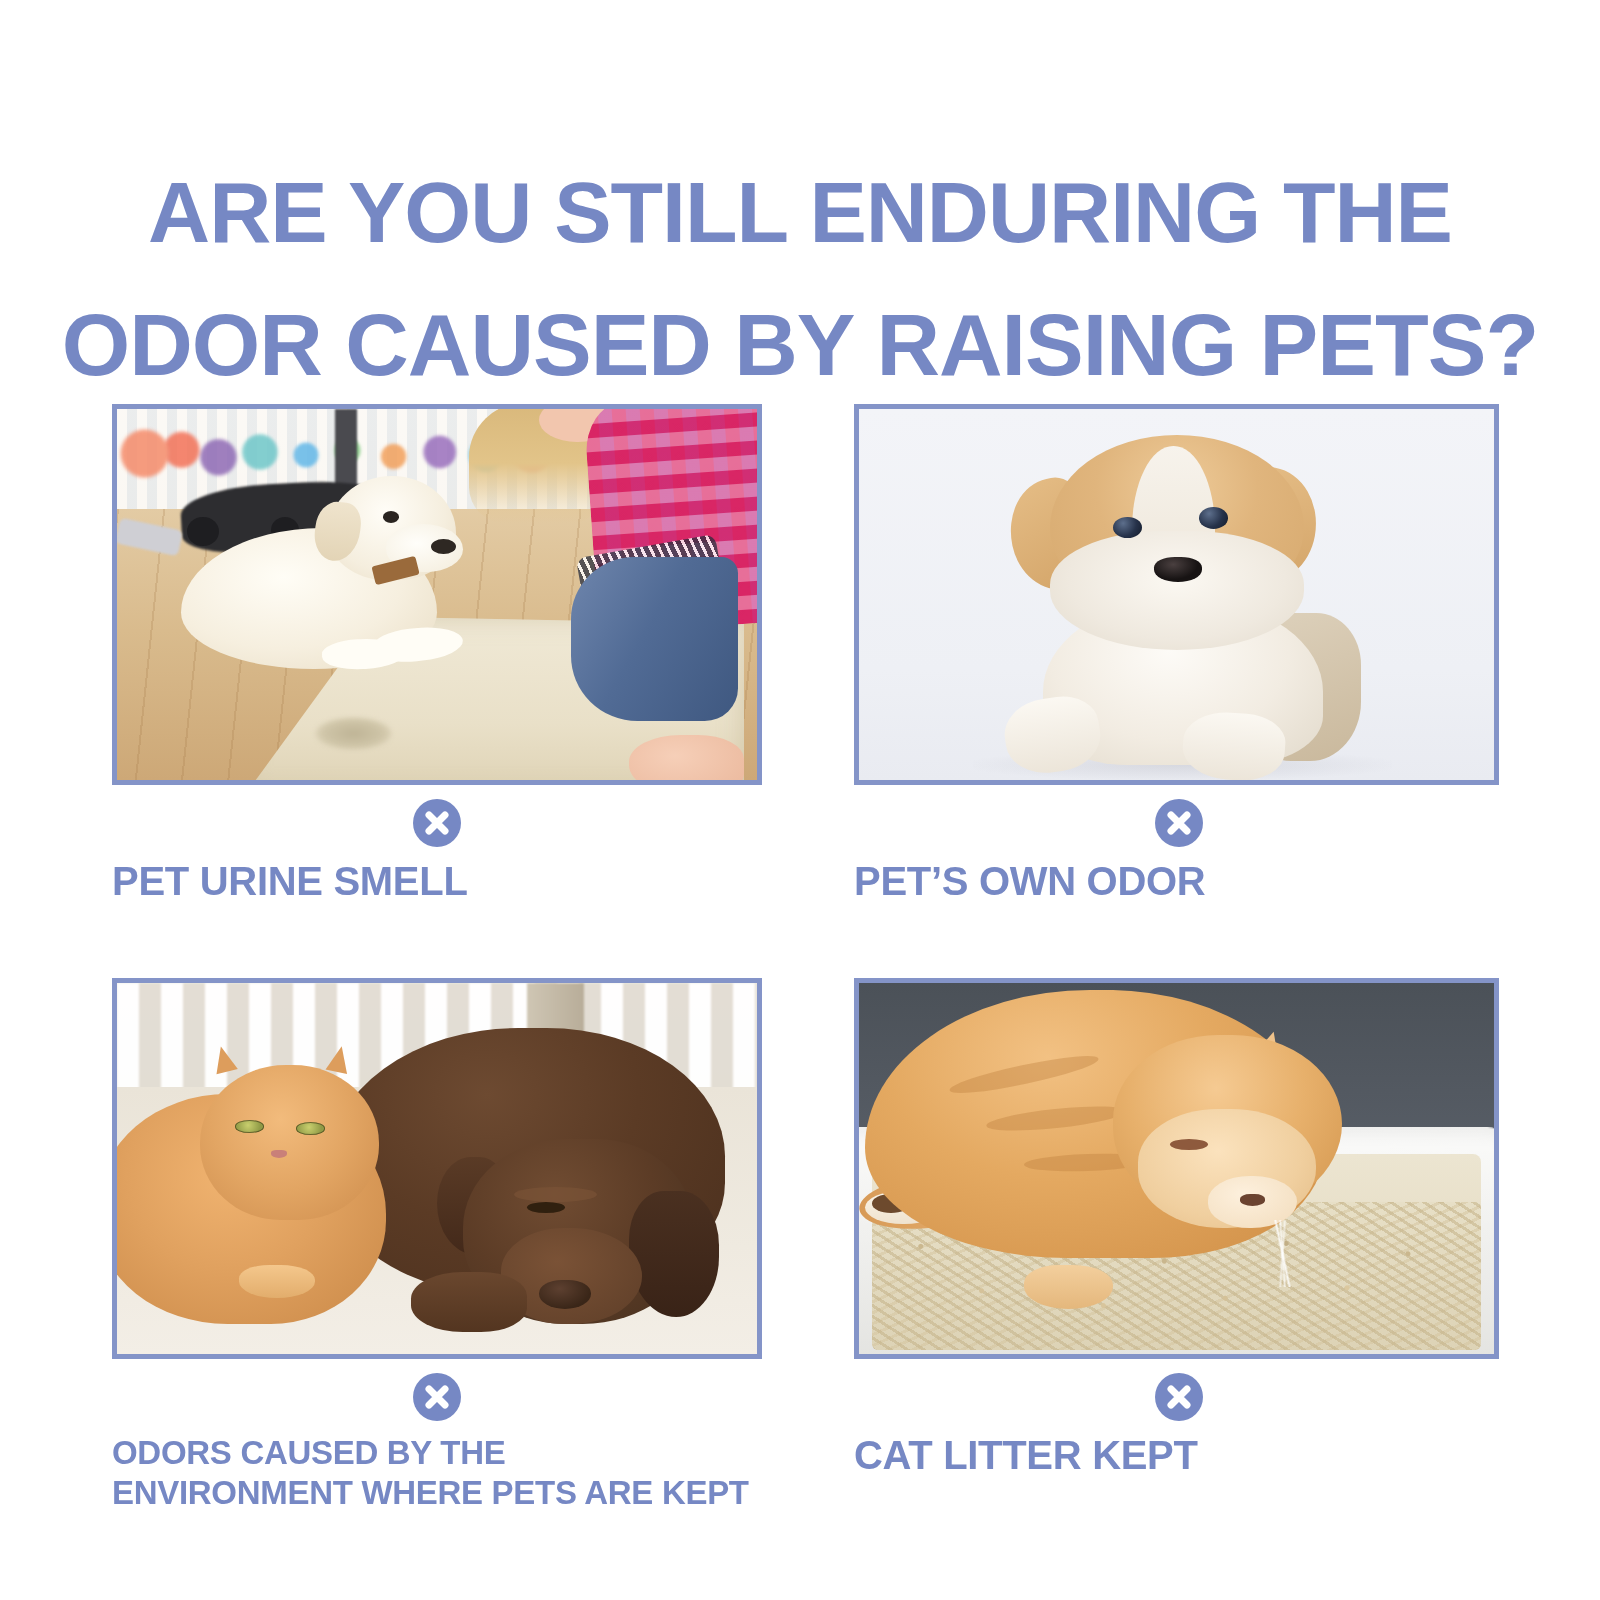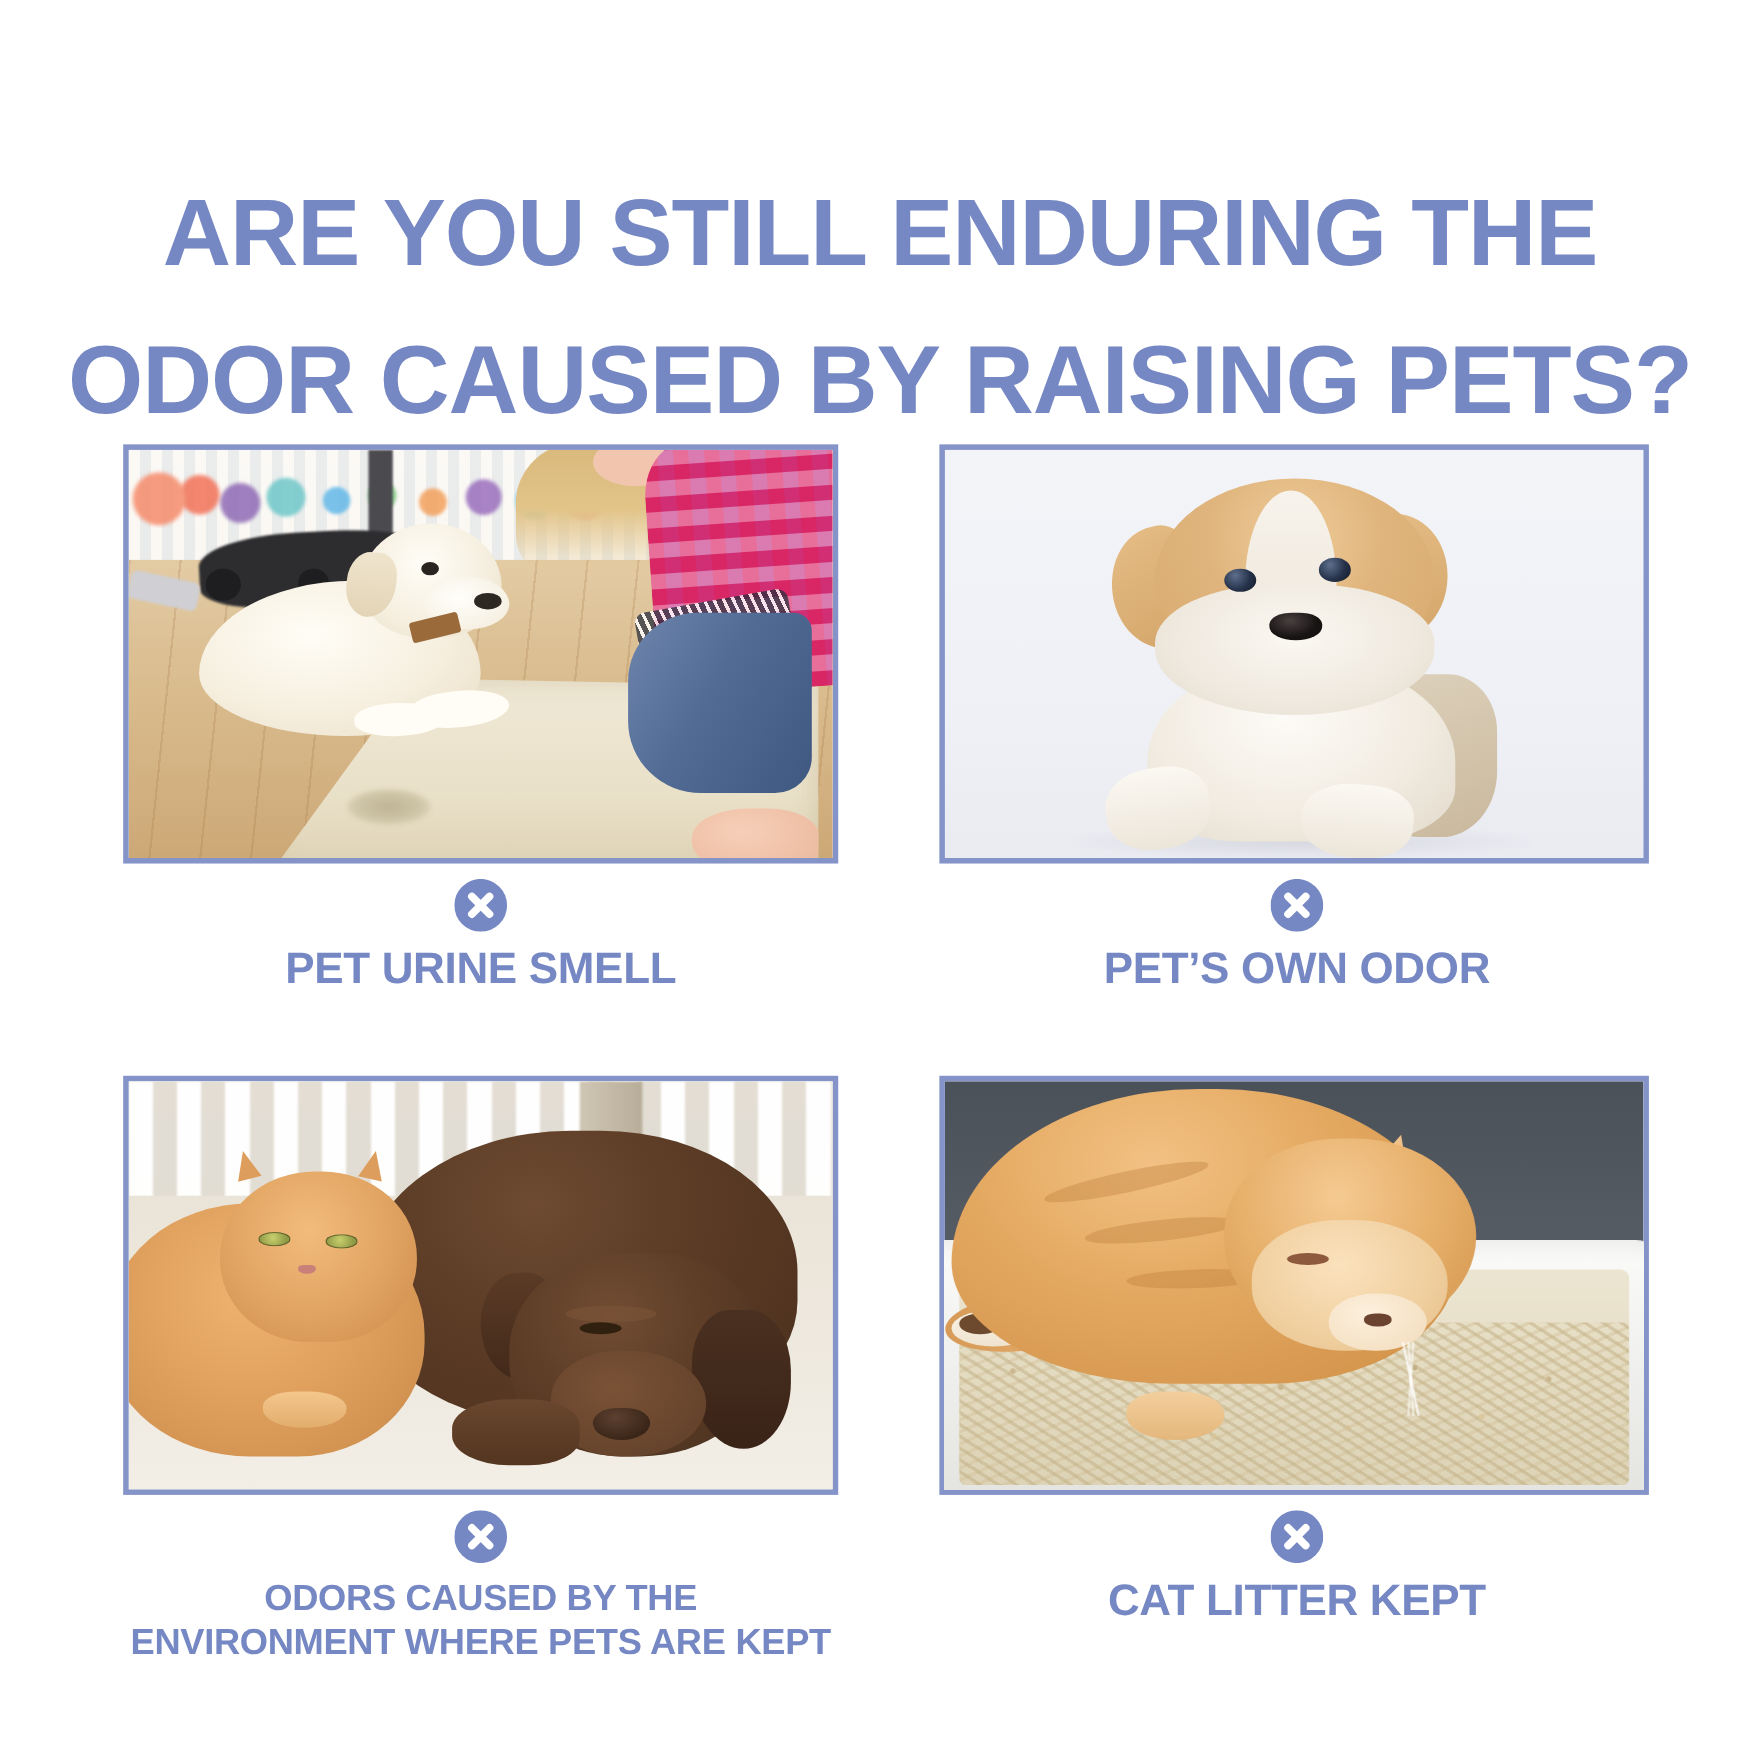--- a/index.html
+++ b/index.html
@@ -84,21 +84,21 @@
     width: 48px;
     height: 48px;
     display: block;
   }
   .card.c1 .x-badge,
   .card.c3 .x-badge { margin-left: auto; margin-right: auto; }
 
   
   .caption {
     margin-top: 12px;
-    text-align: center;
+    text-align: left;
     color: #7688c4;
     font-family: "Liberation Sans", sans-serif;
     font-weight: bold;
     font-size: 40px;
     line-height: 1.12;
     letter-spacing: -0.3px;
     white-space: pre-line;
   }
   .caption.small { font-size: 33px; line-height: 1.2; }
 

